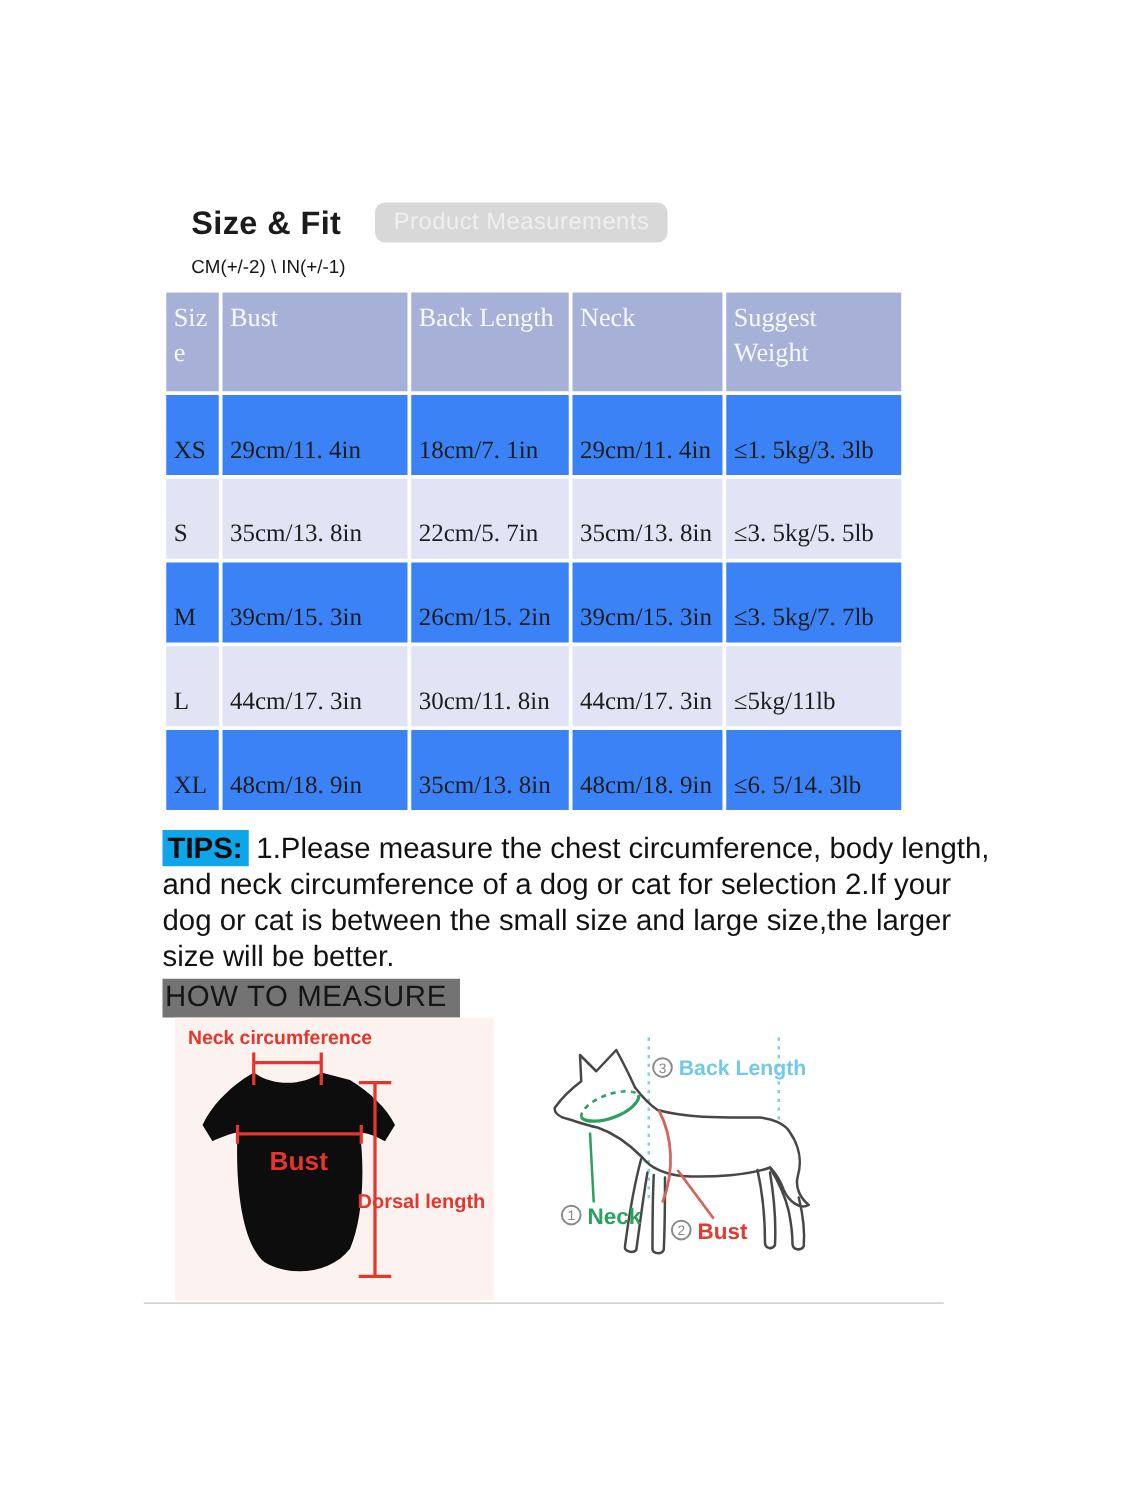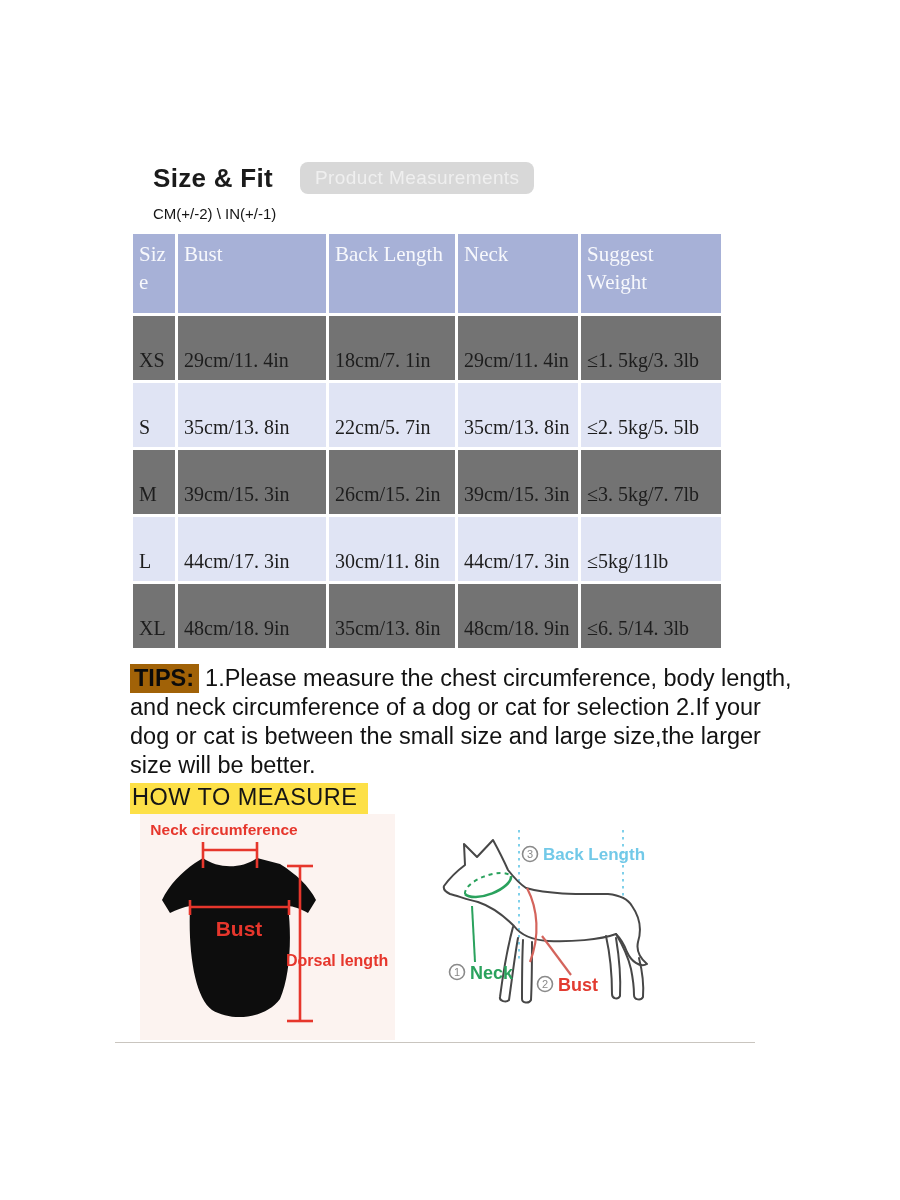--- a/index.html
+++ b/index.html
@@ -25,30 +25,30 @@
   table.size-table th {
     background:#a7b1d7; color:#f7f8fc; font-weight:400;
     font-size:21px; text-align:left; vertical-align:top;
     height:74px; padding:6px 4px 16px 6px; line-height:1.35;
   }
   table.size-table th.col-size { word-break:break-all; }
   table.size-table td {
     font-size:20px; color:#1d1d1d; text-align:left; vertical-align:bottom;
     height:64px; padding:0 2px 9px 6px; white-space:nowrap; line-height:1.1;
   }
-  tr.row-a td { background:#737373; }
+  tr.row-a td { background:#3b82f6; }
   tr.row-b td { background:#e0e4f4; }
 
   .tips { margin:13px 0 0 130px; width:668px; font-size:23.5px; line-height:29px; color:#121212; }
   .tips-label {
-    background:#a16207; color:#0b0b0b; font-weight:700; padding:1px 5px 2px 4px; margin-right:6px;
+    background:#0ea5e9; color:#0b0b0b; font-weight:700; padding:1px 5px 2px 4px; margin-right:6px;
   }
   .how-to { margin:3px 0 0 130px; }
   .how-to span {
-    display:inline-block; background:#fde047; color:#151515;
+    display:inline-block; background:#737373; color:#151515;
     font-size:23.5px; padding:1px 10px 3px 2px; letter-spacing:.5px;
   }
 
   .diagrams { position:relative; margin-top:0; height:230px; width:900px; }
   .shirt-svg { position:absolute; left:140px; top:0; }
   .dog-svg   { position:absolute; left:420px; top:0; }
   .diagram-divider {
     position:absolute; left:115px; top:228px; width:640px; height:0;
     border-top:1.5px solid #c9c5bf;
   }
@@ -87,21 +87,21 @@
       <td>29cm/11. 4in</td>
       <td>18cm/7. 1in</td>
       <td>29cm/11. 4in</td>
       <td>≤1. 5kg/3. 3lb</td>
     </tr>
     <tr class="row-b">
       <td>S</td>
       <td>35cm/13. 8in</td>
       <td>22cm/5. 7in</td>
       <td>35cm/13. 8in</td>
-      <td>≤2. 5kg/5. 5lb</td>
+      <td>≤3. 5kg/5. 5lb</td>
     </tr>
     <tr class="row-a">
       <td>M</td>
       <td>39cm/15. 3in</td>
       <td>26cm/15. 2in</td>
       <td>39cm/15. 3in</td>
       <td>≤3. 5kg/7. 7lb</td>
     </tr>
     <tr class="row-b">
       <td>L</td>

